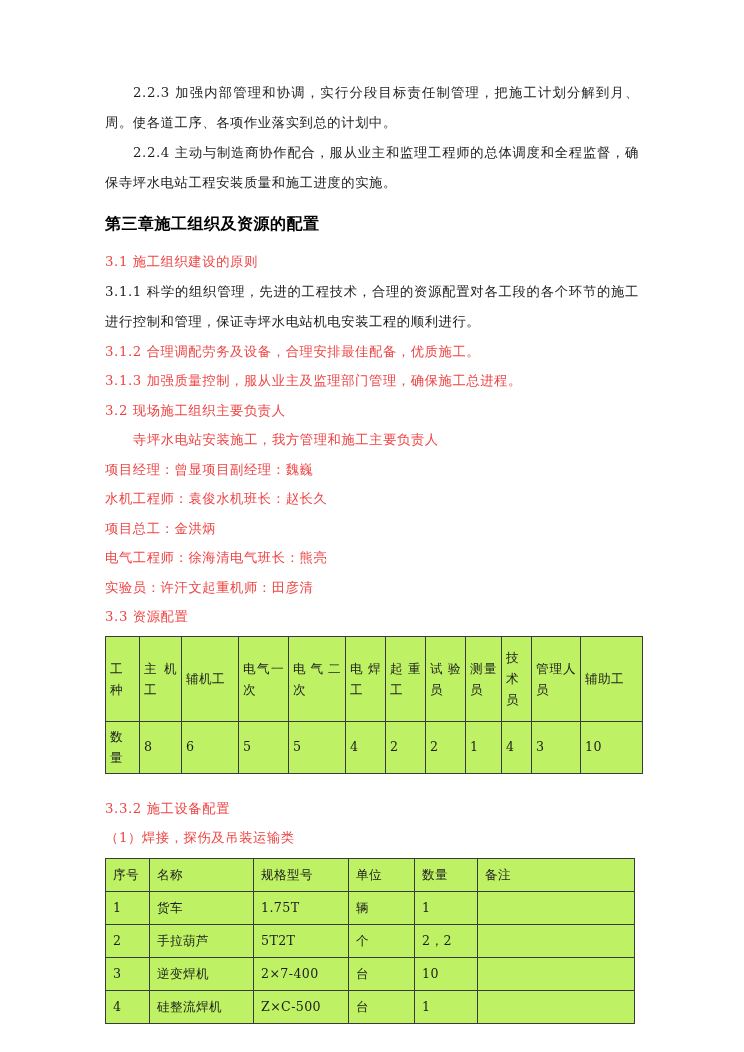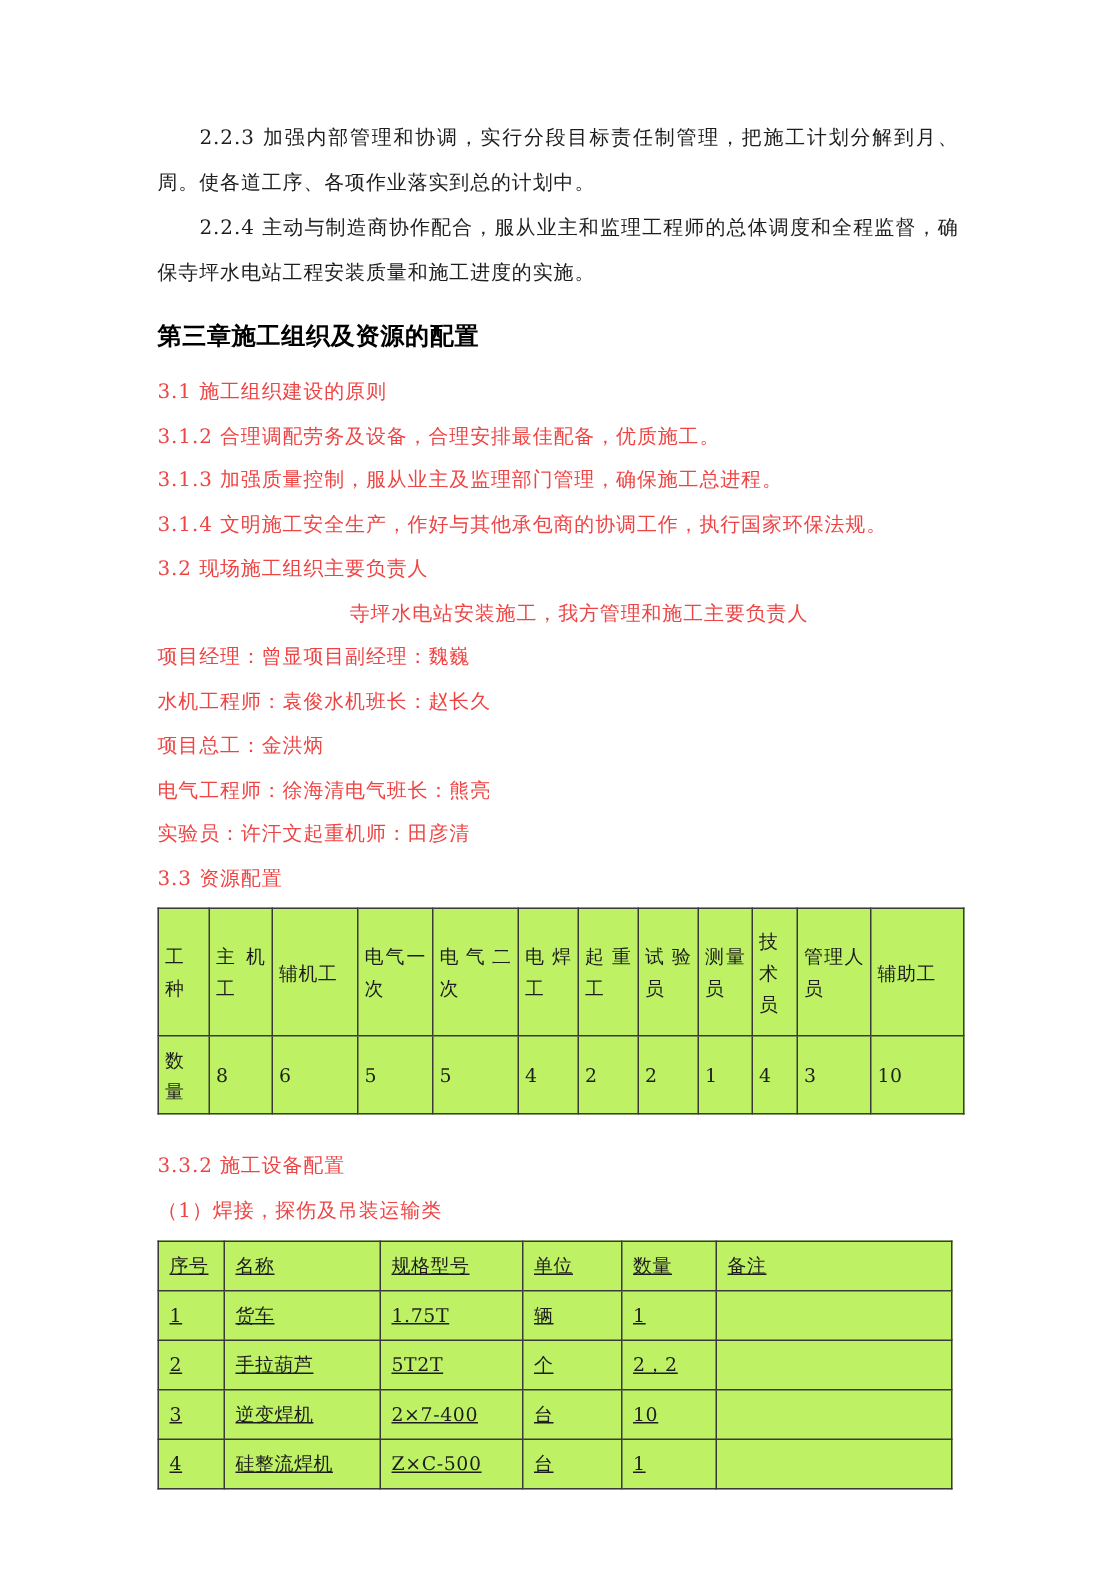--- a/index.html
+++ b/index.html
@@ -106,43 +106,42 @@
 
   
   #equipment-table {
     width: 529px;
     margin-top: 5px;
   }
   #equipment-table td {
     height: 28px;
     padding: 2px 7px;
     vertical-align: middle;
-    text-decoration: underline;
   }
 
   .nowrap { white-space: nowrap; }
 </style>
 </head>
 <body>
 
 <div class="page">
   <div class="page-body">
 
     <p class="para indent">2.2.3 加强内部管理和协调，实行分段目标责任制管理，把施工计划分解到月、周。使各道工序、各项作业落实到总的计划中。</p>
     <p class="para indent">2.2.4 主动与制造商协作配合，服从业主和监理工程师的总体调度和全程监督，确保寺坪水电站工程安装质量和施工进度的实施。</p>
 
     <h1 class="chapter-heading">第三章施工组织及资源的配置</h1>
 
     <div class="line">3.1 施工组织建设的原则</div>
+    <p class="para">3.1.1 科学的组织管理，先进的工程技术，合理的资源配置对各工段的各个环节的施工进行控制和管理，保证寺坪水电站机电安装工程的顺利进行。</p>
     <div class="line">3.1.2 合理调配劳务及设备，合理安排最佳配备，优质施工。</div>
     <div class="line">3.1.3 加强质量控制，服从业主及监理部门管理，确保施工总进程。</div>
-    <div class="line">3.1.4 文明施工安全生产，作好与其他承包商的协调工作，执行国家环保法规。</div>
 
     <div class="line">3.2 现场施工组织主要负责人</div>
-    <div class="line" style="text-indent:28px;text-align:center;">寺坪水电站安装施工，我方管理和施工主要负责人</div>
+    <div class="line" style="text-indent:28px;">寺坪水电站安装施工，我方管理和施工主要负责人</div>
     <div class="line">项目经理：曾显项目副经理：魏巍</div>
     <div class="line">水机工程师：袁俊水机班长：赵长久</div>
     <div class="line">项目总工：金洪炳</div>
     <div class="line">电气工程师：徐海清电气班长：熊亮</div>
     <div class="line">实验员：许汗文起重机师：田彦清</div>
 
     <div class="line">3.3 资源配置</div>
 
     <table id="personnel-table" class="doc-table">
       <colgroup>

